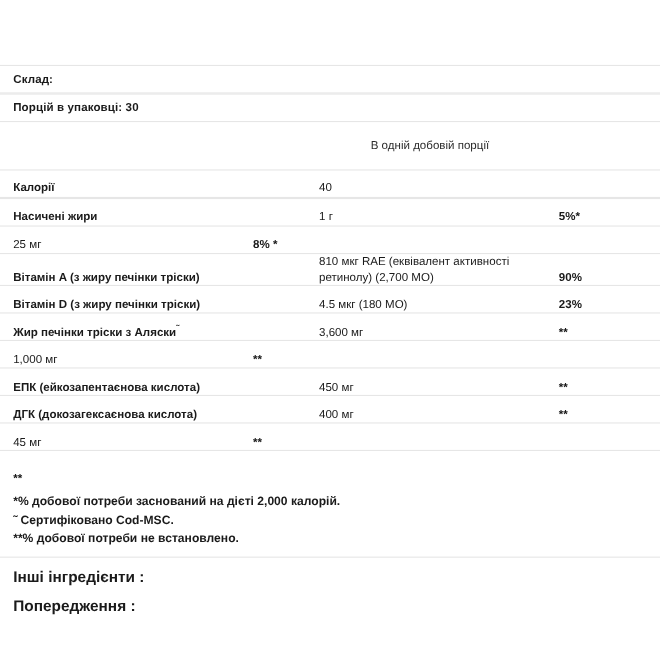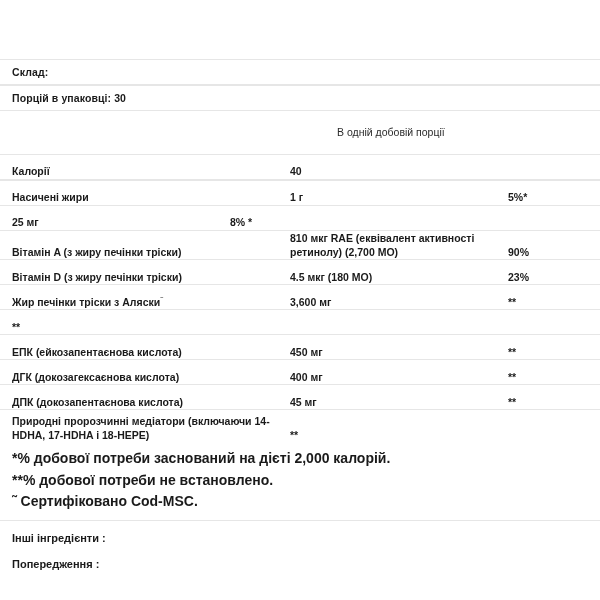--- a/index.html
+++ b/index.html
@@ -72,21 +72,21 @@
     width: 278px;
     flex: 0 0 278px;
     font-weight: bold;
     line-height: 1.35;
     padding-right: 8px;
     color: #1a1a1a;
   }
   .col-amount {
     width: 218px;
     flex: 0 0 218px;
-    font-weight: bold;
+    font-weight: normal;
     line-height: 1.35;
     padding-right: 8px;
     color: #1a1a1a;
   }
   .col-dv {
     flex: 1 1 auto;
     font-weight: bold;
     line-height: 1.35;
     color: #1a1a1a;
   }
@@ -100,35 +100,35 @@
 
   sup.marker {
     font-size: 8px;
     vertical-align: super;
     line-height: 0;
   }
 
   
   .footnotes {
     padding: 6px 12px 7px 12px;
-    font-size: 14px;
+    font-size: 11px;
     font-weight: bold;
     line-height: 1.55;
     color: #1a1a1a;
   }
   .footnotes div {
     white-space: pre;
   }
 
   
   .bottom-labels {
     padding: 0 12px;
   }
   .bottom-label {
-    font-size: 11px;
+    font-size: 14px;
     font-weight: bold;
     color: #1a1a1a;
     height: 26px;
     display: flex;
     align-items: center;
   }
   .bottom-label.first {
     padding-top: 4px;
     height: 30px;
   }
@@ -193,52 +193,51 @@
             <div class="col-dv">23%</div>
           </div>
           <div class="rule"></div>
           <div class="nf-row">
             <div class="col-name">Жир печінки тріски з Аляски<sup class="marker">˜</sup></div>
             <div class="col-amount">3,600 мг</div>
             <div class="col-dv">**</div>
           </div>
           <div class="rule"></div>
           <div class="nf-row">
+            <div class="col-amount">1,000 мг</div>
             <div class="col-dv">**</div>
           </div>
           <div class="rule"></div>
           <div class="nf-row">
             <div class="col-name">ЕПК (ейкозапентаєнова кислота)</div>
             <div class="col-amount">450 мг</div>
             <div class="col-dv">**</div>
           </div>
           <div class="rule"></div>
           <div class="nf-row">
             <div class="col-name">ДГК (докозагексаєнова кислота)</div>
             <div class="col-amount">400 мг</div>
             <div class="col-dv">**</div>
           </div>
           <div class="rule"></div>
           <div class="nf-row">
-            <div class="col-name">ДПК (докозапентаєнова кислота)</div>
             <div class="col-amount">45 мг</div>
             <div class="col-dv">**</div>
           </div>
           <div class="rule"></div>
           <div class="nf-row tall">
-            <div class="col-name">Природні пророзчинні медіатори (включаючи 14-HDHA, 17-HDHA і 18-HEPE)</div>
             <div class="col-dv">**</div>
           </div>
         </div>
     </div>
 
     <div class="footnotes">
       <div>*% добової потреби заснований на дієті 2,000 калорій.</div>
+      <div>˜ Сертифіковано Cod-MSC.</div>
       <div>**% добової потреби не встановлено.</div>
-      <div>˜ Сертифіковано Cod-MSC.</div>
     </div>
 
     <div class="rule"></div>
 
     <div class="bottom-labels">
       <div class="bottom-label first">Інші інгредієнти :</div>
       <div class="bottom-label">Попередження :</div>
     </div>
 
   </div>

